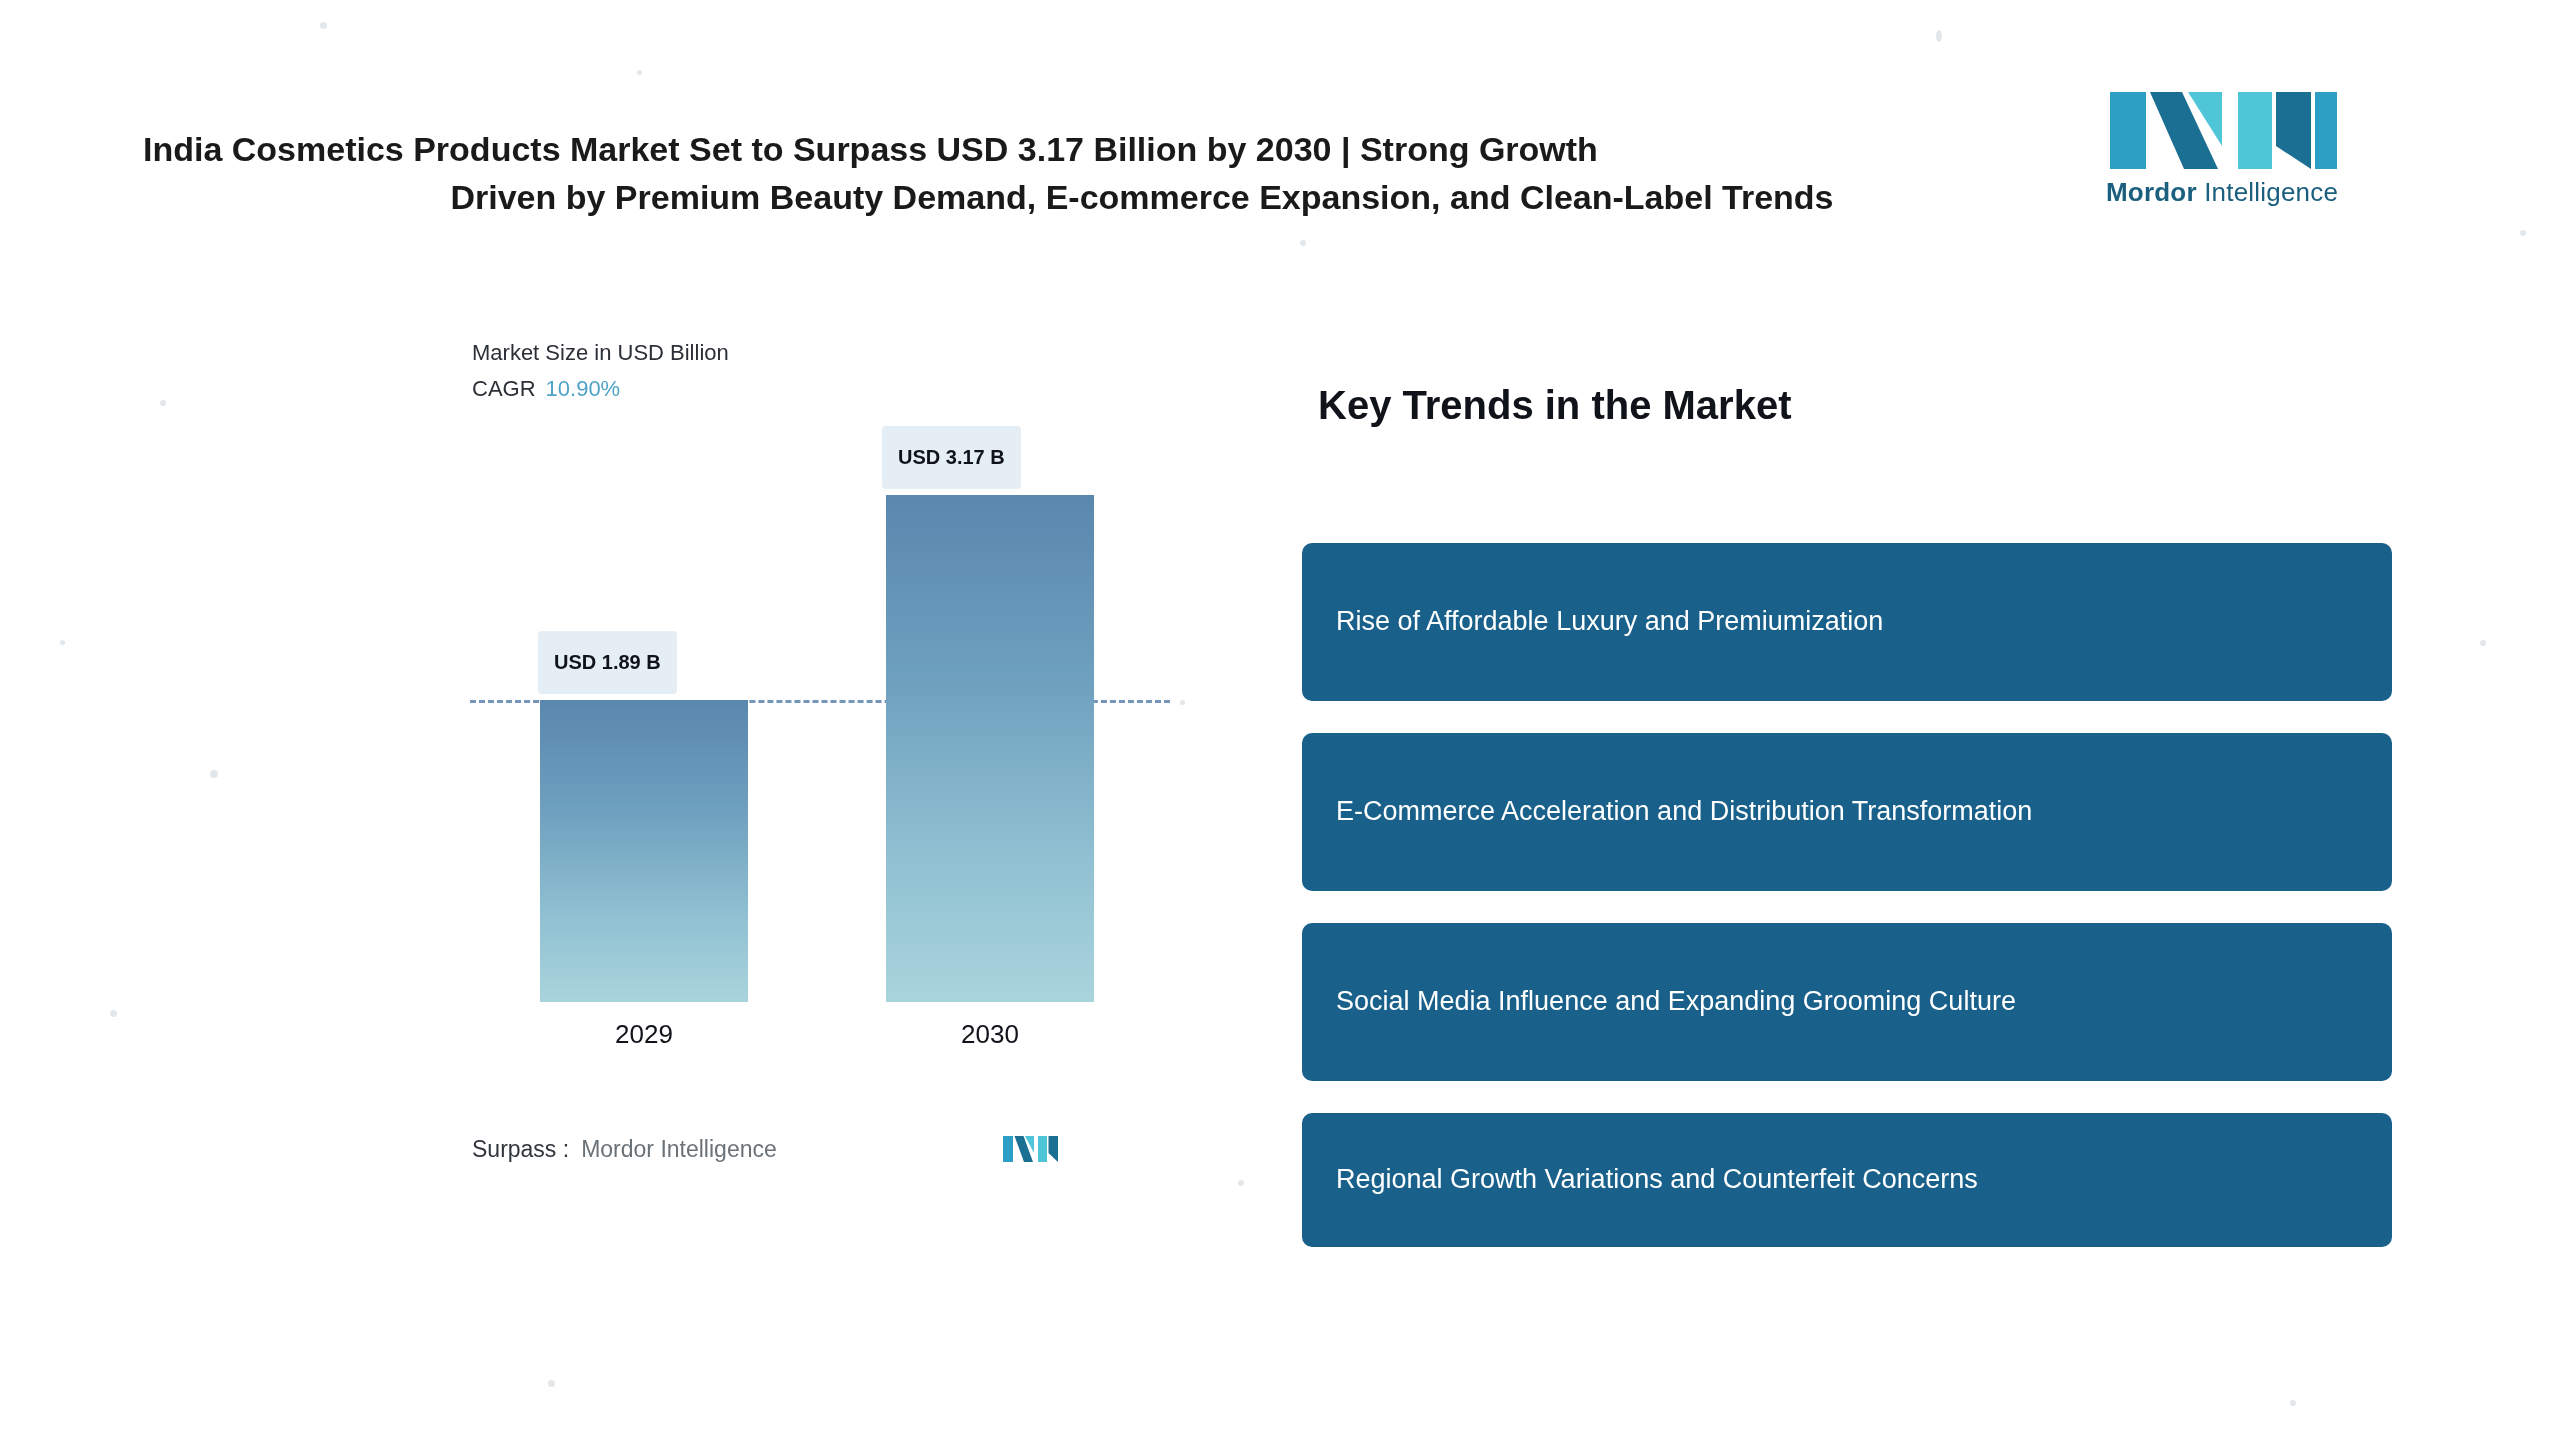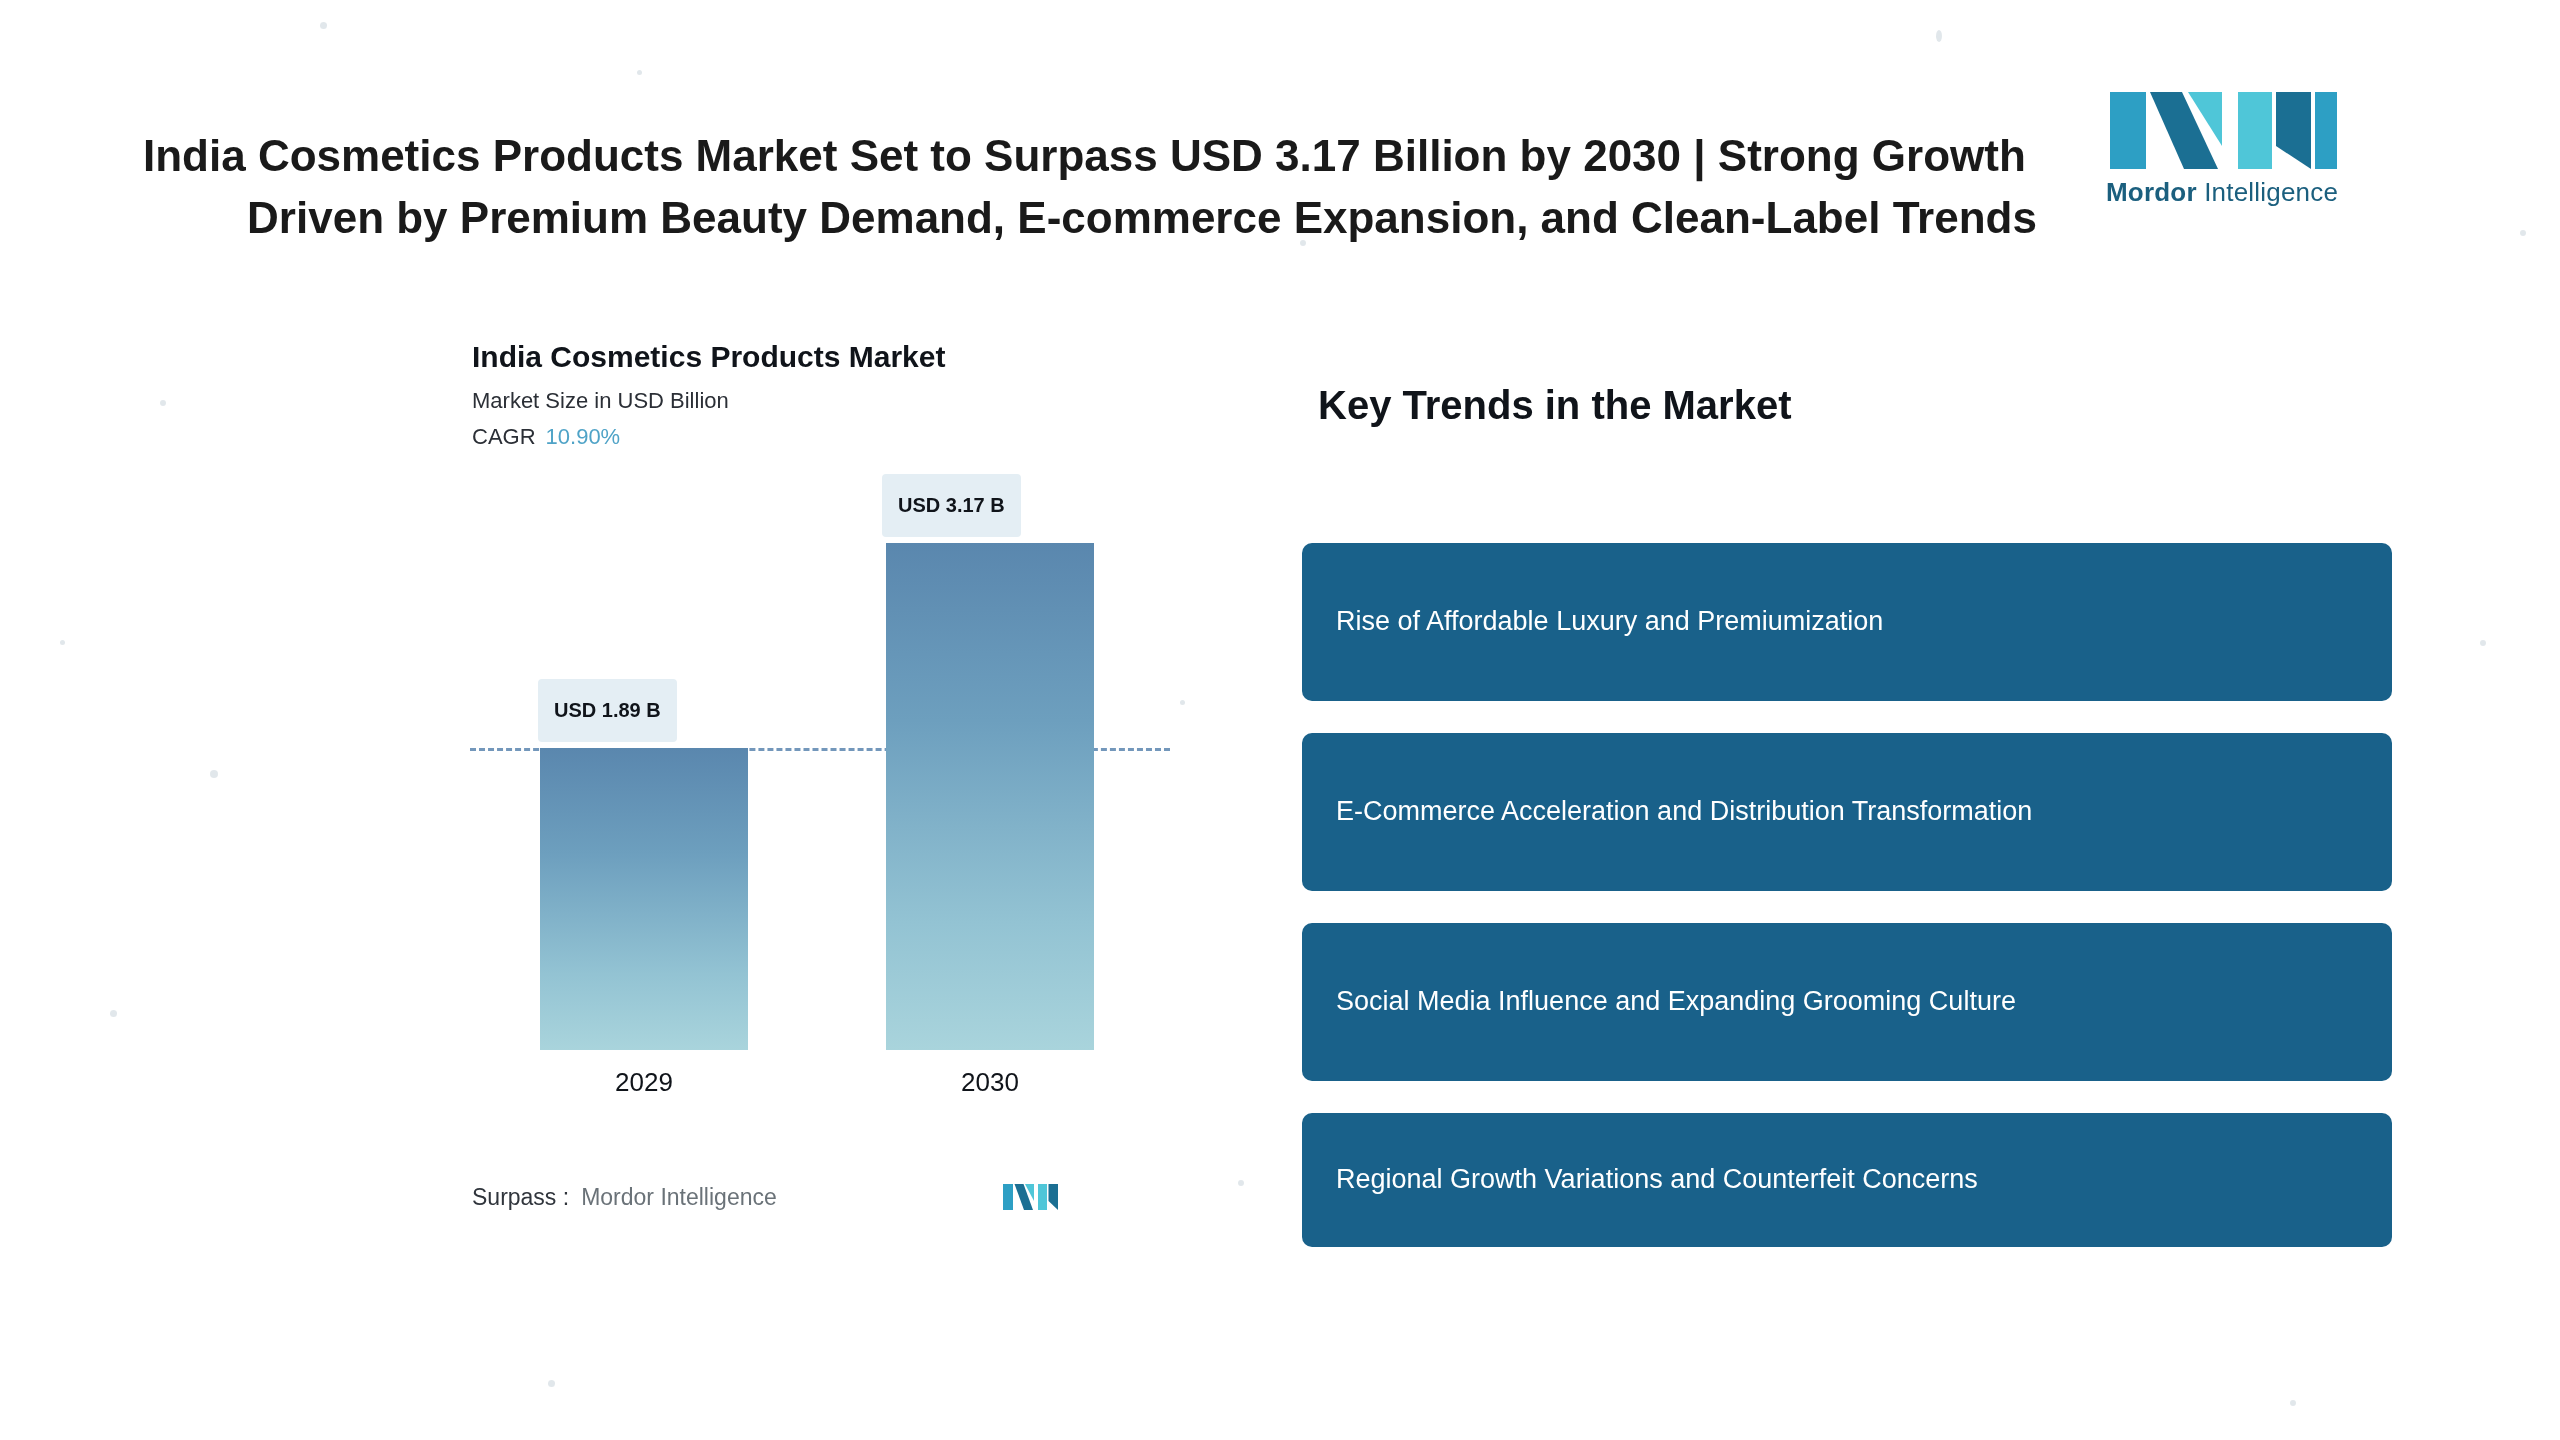--- a/index.html
+++ b/index.html
@@ -22,21 +22,21 @@
     border-radius: 50%;
     opacity: .55;
   }
 
   
   .headline {
     position: absolute;
     left: 143px;
     top: 125px;
     width: 1990px;
-    font-size: 44px;
+    font-size: 34px;
     font-weight: bold;
     color: #1a1a1a;
     line-height: 1.42;
     text-align: justify;
     text-justify: inter-word;
   }
   .headline span.l2 { display: block; text-align: center; margin-left: 8px; }
 
   
   .logo-wrap {
@@ -202,21 +202,20 @@
     <polygon points="170,4 205,4 205,81 170,58" fill="#1b6f93"></polygon>
     <polygon points="209,4 231,4 231,81 209,81" fill="#2d9fc4"></polygon>
   </svg>
   <div class="logo-text">
     <b>Mordor</b>
     <i>Intelligence</i>
   </div>
 </div>
 
 <div class="chart-panel">
-  <div class="chart-title">India Cosmetics Products Market</div>
   <div class="chart-sub">Market Size in USD Billion</div>
   <div class="chart-cagr">
     <span>CAGR</span><span class="val">10.90%</span>
   </div>
 
   <div class="plot">
     <div class="dashline" style="top: 268px;"></div>
 
     <div class="bar b2025" style="height: 302px;"></div>
     <div class="bar b2030" style="height: 507px;"></div>

